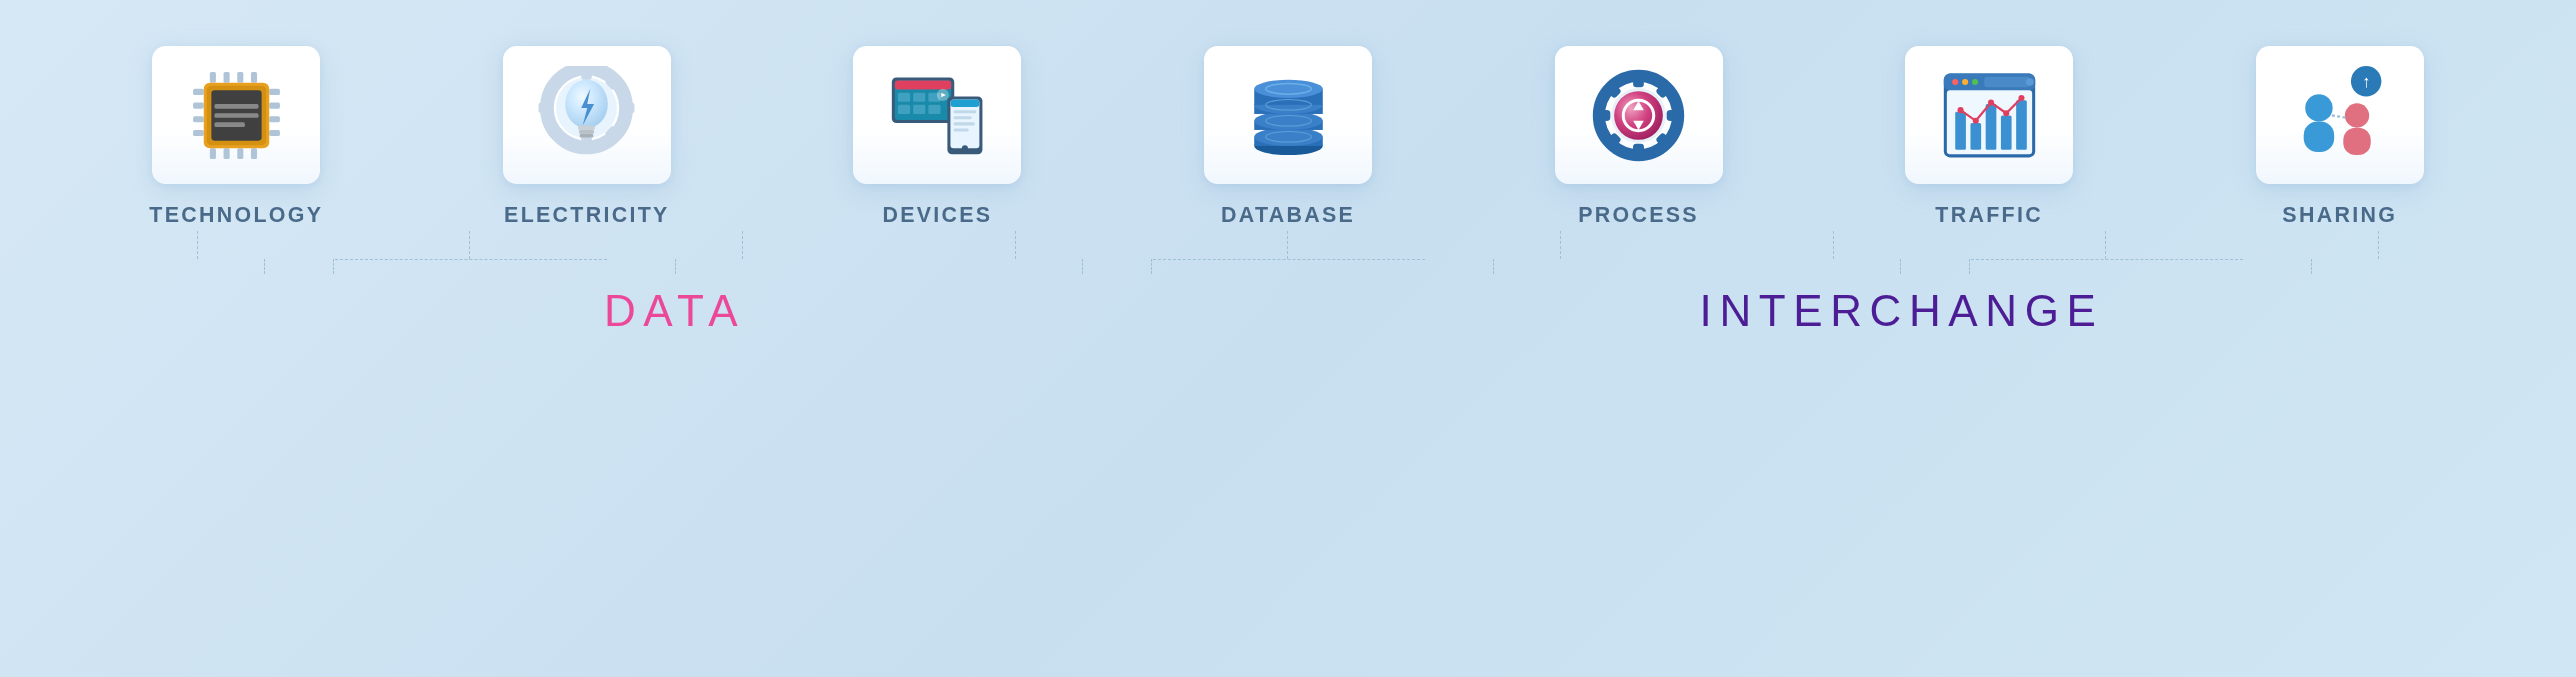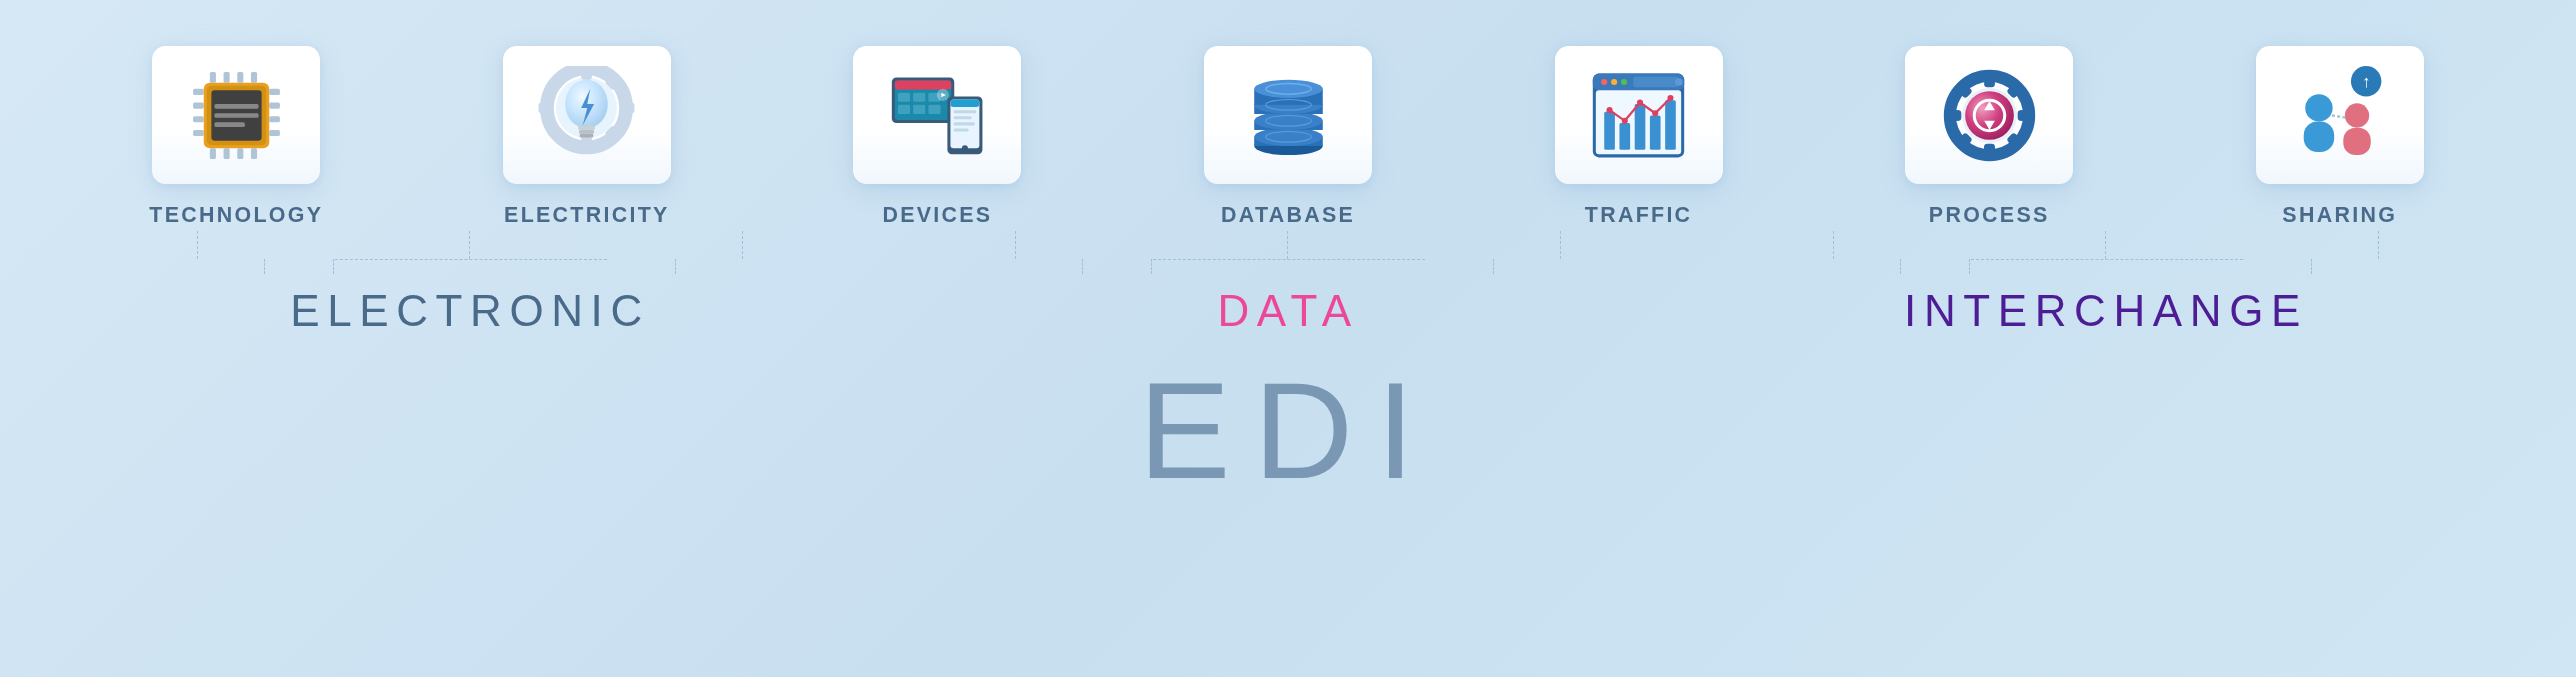--- a/index.html
+++ b/index.html
@@ -199,53 +199,20 @@
 
           <ellipse cx="65" cy="30" rx="30" ry="7" fill="none" stroke="#6ab0e8" stroke-width="2"></ellipse>
           <ellipse cx="65" cy="51" rx="30" ry="7" fill="none" stroke="#5a9ed8" stroke-width="1.5"></ellipse>
           <ellipse cx="65" cy="72" rx="30" ry="7" fill="none" stroke="#5a9ed8" stroke-width="1.5"></ellipse>
           <ellipse cx="65" cy="93" rx="30" ry="7" fill="none" stroke="#5a9ed8" stroke-width="1.5"></ellipse>
         </svg>
       </div>
       <div class="icon-label">DATABASE</div>
     </div>
 
-
-    <div class="icon-item">
-      <div class="icon-card">
-        <svg class="icon-svg" viewBox="0 0 130 130" xmlns="http://www.w3.org/2000/svg">
-
-          <rect x="5" y="10" width="120" height="110" rx="8" fill="#2a6aaa"></rect>
-          <rect x="5" y="10" width="120" height="22" rx="8" fill="#3a7aba"></rect>
-
-          <circle cx="20" cy="21" r="4" fill="#ff6060"></circle>
-          <circle cx="33" cy="21" r="4" fill="#ffb030"></circle>
-          <circle cx="46" cy="21" r="4" fill="#50c050"></circle>
-
-          <rect x="58" y="14" width="60" height="14" rx="4" fill="#4a8ac8"></rect>
-          <circle cx="118" cy="21" r="5" fill="#5a9ad8"></circle>
-
-          <rect x="9" y="32" width="112" height="84" rx="4" fill="#f0f8ff"></rect>
-
-          <rect x="20" y="60" width="14" height="50" rx="2" fill="#3a90d0"></rect>
-          <rect x="40" y="75" width="14" height="35" rx="2" fill="#3a90d0"></rect>
-          <rect x="60" y="50" width="14" height="60" rx="2" fill="#3a90d0"></rect>
-          <rect x="80" y="65" width="14" height="45" rx="2" fill="#3a90d0"></rect>
-          <rect x="100" y="45" width="14" height="65" rx="2" fill="#3a90d0"></rect>
-
-          <polyline points="27,58 47,72 67,48 87,62 107,42" fill="none" stroke="#e04060" stroke-width="3"></polyline>
-          <circle cx="27" cy="58" r="4" fill="#e04060"></circle>
-          <circle cx="47" cy="72" r="4" fill="#e04060"></circle>
-          <circle cx="67" cy="48" r="4" fill="#e04060"></circle>
-          <circle cx="87" cy="62" r="4" fill="#e04060"></circle>
-          <circle cx="107" cy="42" r="4" fill="#e04060"></circle>
-        </svg>
-      </div>
-      <div class="icon-label">TRAFFIC</div>
-    </div>
 
     <div class="icon-item">
       <div class="icon-card">
         <svg class="icon-svg" viewBox="0 0 130 130" xmlns="http://www.w3.org/2000/svg">
 
           <circle cx="65" cy="65" r="52" fill="none" stroke="#2a6aa8" stroke-width="16"></circle>
           <circle cx="65" cy="65" r="36" fill="#e8f0f8"></circle>
 
           <g fill="#2a6aa8">
             <rect x="58" y="8" width="14" height="20" rx="4"></rect>
@@ -277,20 +244,53 @@
           <polygon points="65,84 58,72 72,72" fill="white"></polygon>
         </svg>
       </div>
       <div class="icon-label">PROCESS</div>
     </div>
 
     <div class="icon-item">
       <div class="icon-card">
         <svg class="icon-svg" viewBox="0 0 130 130" xmlns="http://www.w3.org/2000/svg">
 
+          <rect x="5" y="10" width="120" height="110" rx="8" fill="#2a6aaa"></rect>
+          <rect x="5" y="10" width="120" height="22" rx="8" fill="#3a7aba"></rect>
+
+          <circle cx="20" cy="21" r="4" fill="#ff6060"></circle>
+          <circle cx="33" cy="21" r="4" fill="#ffb030"></circle>
+          <circle cx="46" cy="21" r="4" fill="#50c050"></circle>
+
+          <rect x="58" y="14" width="60" height="14" rx="4" fill="#4a8ac8"></rect>
+          <circle cx="118" cy="21" r="5" fill="#5a9ad8"></circle>
+
+          <rect x="9" y="32" width="112" height="84" rx="4" fill="#f0f8ff"></rect>
+
+          <rect x="20" y="60" width="14" height="50" rx="2" fill="#3a90d0"></rect>
+          <rect x="40" y="75" width="14" height="35" rx="2" fill="#3a90d0"></rect>
+          <rect x="60" y="50" width="14" height="60" rx="2" fill="#3a90d0"></rect>
+          <rect x="80" y="65" width="14" height="45" rx="2" fill="#3a90d0"></rect>
+          <rect x="100" y="45" width="14" height="65" rx="2" fill="#3a90d0"></rect>
+
+          <polyline points="27,58 47,72 67,48 87,62 107,42" fill="none" stroke="#e04060" stroke-width="3"></polyline>
+          <circle cx="27" cy="58" r="4" fill="#e04060"></circle>
+          <circle cx="47" cy="72" r="4" fill="#e04060"></circle>
+          <circle cx="67" cy="48" r="4" fill="#e04060"></circle>
+          <circle cx="87" cy="62" r="4" fill="#e04060"></circle>
+          <circle cx="107" cy="42" r="4" fill="#e04060"></circle>
+        </svg>
+      </div>
+      <div class="icon-label">TRAFFIC</div>
+    </div>
+
+    <div class="icon-item">
+      <div class="icon-card">
+        <svg class="icon-svg" viewBox="0 0 130 130" xmlns="http://www.w3.org/2000/svg">
+
           <circle cx="100" cy="20" r="20" fill="#2a7ab8"></circle>
           <text x="100" y="27" text-anchor="middle" font-size="22" fill="white" font-weight="bold">↑</text>
 
           <circle cx="38" cy="55" r="18" fill="#3a9ad8"></circle>
           <rect x="18" y="73" width="40" height="40" rx="18" fill="#3a9ad8"></rect>
 
           <circle cx="88" cy="65" r="16" fill="#e07080"></circle>
           <rect x="70" y="81" width="36" height="36" rx="16" fill="#e07080"></rect>
 
           <line x1="55" y1="65" x2="75" y2="68" stroke="#a0c0d8" stroke-width="3" stroke-dasharray="4,3"></line>
@@ -363,28 +363,22 @@
       <div style="border-top:1.9px dashed #a0c0d8; flex:1; margin-top:0;"></div>
       <div style="flex:1; display:flex; justify-content:center;">
         <div style="width:50%; border-left:1.9px dashed #a0c0d8; height:15.3px;"></div>
       </div>
     </div>
 
   </div>
 
   <div style="display:flex; width:100%; padding:0 61px; margin-top:12.2px;">
     <div style="flex:3; text-align:center;">
-      <span style="font-size:44px; font-weight:300; letter-spacing:7.6px; color:#4a6a8a; text-transform:uppercase;">ELECTRONIC</span>
-    </div>
-    <div style="flex:3; text-align:center;">
       <span style="font-size:44px; font-weight:300; letter-spacing:7.6px; color:#ec4899; text-transform:uppercase;">DATA</span>
     </div>
     <div style="flex:3; text-align:center;">
       <span style="font-size:44px; font-weight:300; letter-spacing:7.6px; color:#4c1d95; text-transform:uppercase;">INTERCHANGE</span>
     </div>
   </div>
 
-  <div style="margin-top:15.3px; text-align:center;">
-    <span style="font-size:138px; font-weight:200; letter-spacing:23px; color:#5a7a9a; opacity:0.7;">EDI</span>
-  </div>
 
 </div>
 
 
 </body></html>

